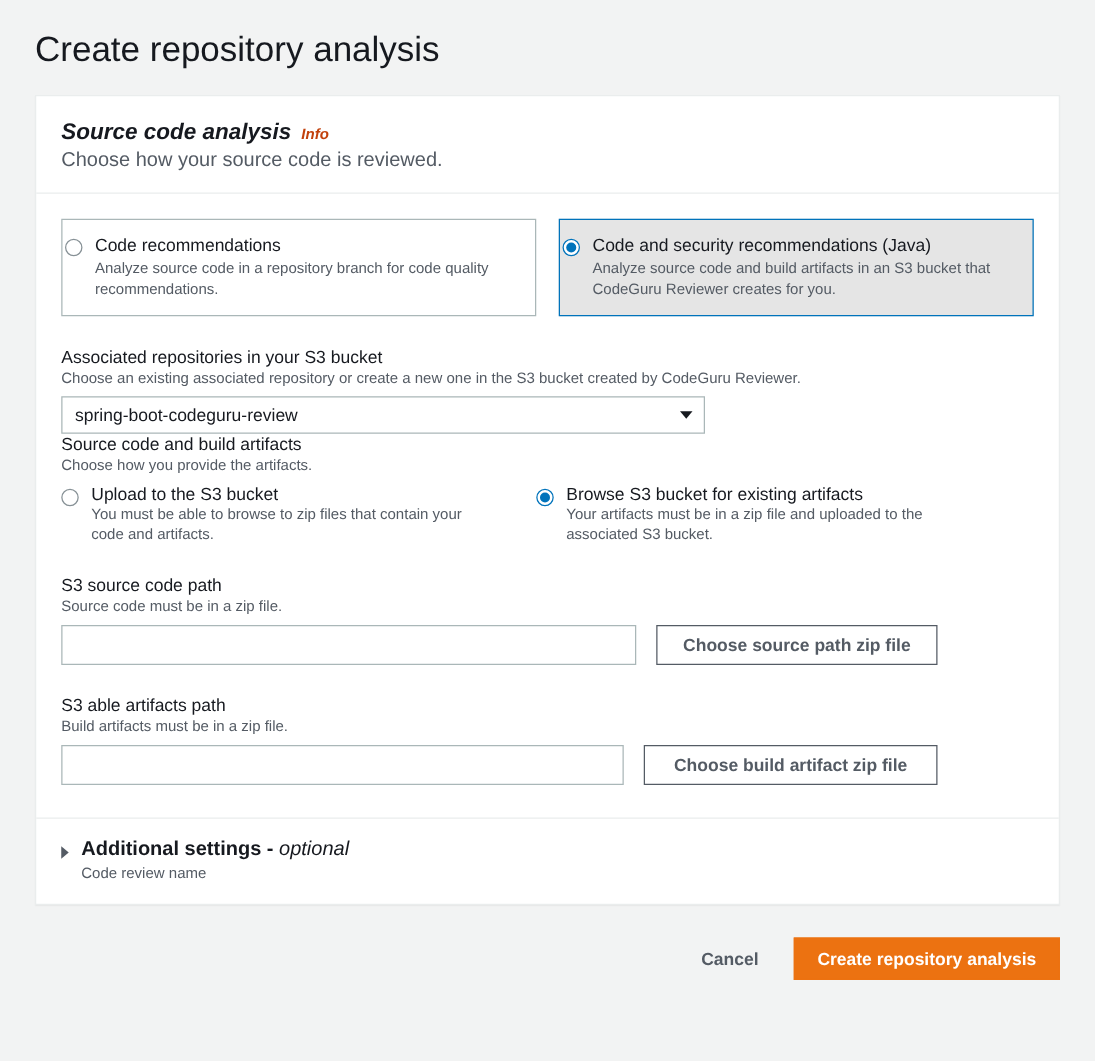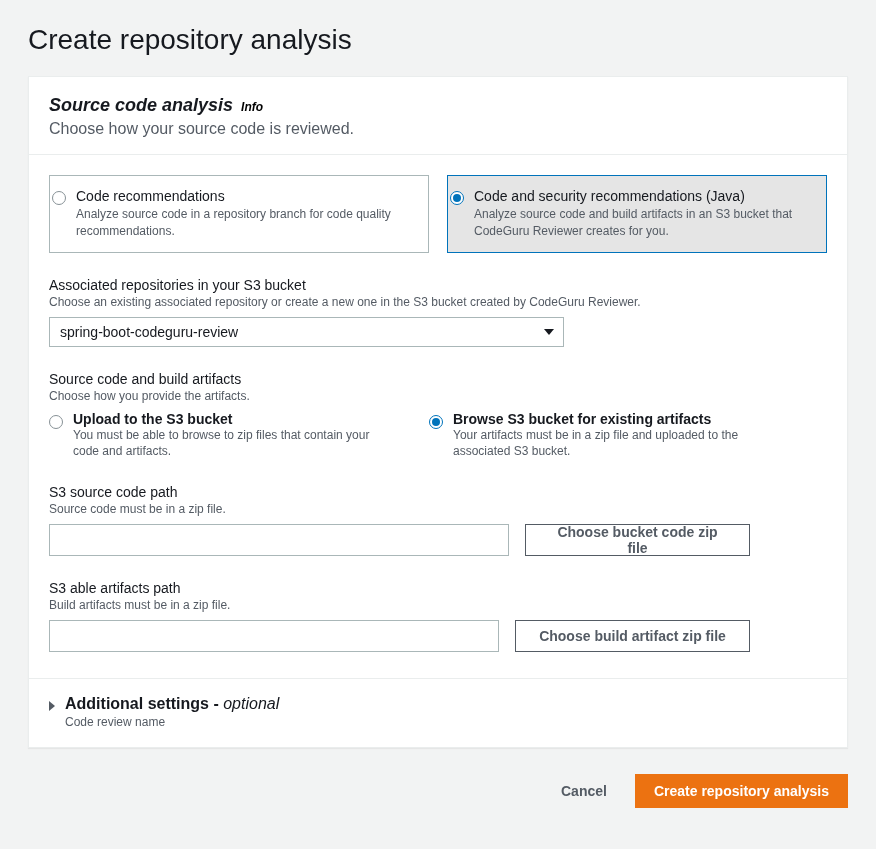--- a/index.html
+++ b/index.html
@@ -29,21 +29,21 @@
     display:flex;
     align-items: baseline;
     gap: 8px;
     font-style: italic;
   }
   .panel-title {
     font-size: 18px;
     font-weight: 700;
   }
   .info-link {
-    color: #000000;
+    color: #c2410c;
     font-size: 12px;
     font-weight: 700;
     cursor: pointer;
   }
   .panel-subtitle {
     color: #545b64;
     font-size: 16px;
     margin-top: 4px;
   }
   .panel-body {
@@ -105,21 +105,20 @@
     margin-bottom: 2px;
   }
   .field-desc {
     font-size: 12px;
     color:#545b64;
     margin-bottom: 8px;
   }
   .select-wrap {
     position: relative;
     width: 515px;
-    margin-bottom: 24px;
   }
   .select-wrap .select-display {
     border: 1px solid #aab7b8;
     padding: 6px 30px 6px 10px;
     font-size: 14px;
     background:#fff;
     cursor:pointer;
   }
   .select-wrap .caret {
     position:absolute;
@@ -139,21 +138,20 @@
     display:flex;
     gap:10px;
     width: 340px;
     align-items:flex-start;
     cursor:pointer;
   }
   .radio-option .radio-circle { margin-top:4px; }
   .radio-text .title {
     font-size:14px;
     color:#16191f;
-    font-weight:bold;
   }
   .radio-text .desc {
     font-size:12px;
     color:#545b64;
     line-height:1.4;
   }
   .input-row {
     display:flex;
     align-items:center;
     gap:16px;
@@ -290,21 +288,21 @@
           <div class="title">Browse S3 bucket for existing artifacts</div>
           <div class="desc">Your artifacts must be in a zip file and uploaded to the associated S3 bucket.</div>
         </div>
       </div>
     </div>
 
     <div class="field-label">S3 source code path</div>
     <div class="field-desc">Source code must be in a zip file.</div>
     <div class="input-row">
       <input class="text-input" type="text" value="" style="">
-      <button class="btn wide">Choose bucket code zip file</button>
+      <button class="btn wide">Choose source path zip file</button>
     </div>
 
     <div class="field-label">S3 able artifacts path</div>
     <div class="field-desc">Build artifacts must be in a zip file.</div>
     <div class="input-row" style="margin-bottom:6px;">
       <input class="text-input" type="text" style="width: 450px;" value="">
       <button class="btn wide" style="width:235px">Choose build artifact zip file</button>
     </div>
 
   </div>

